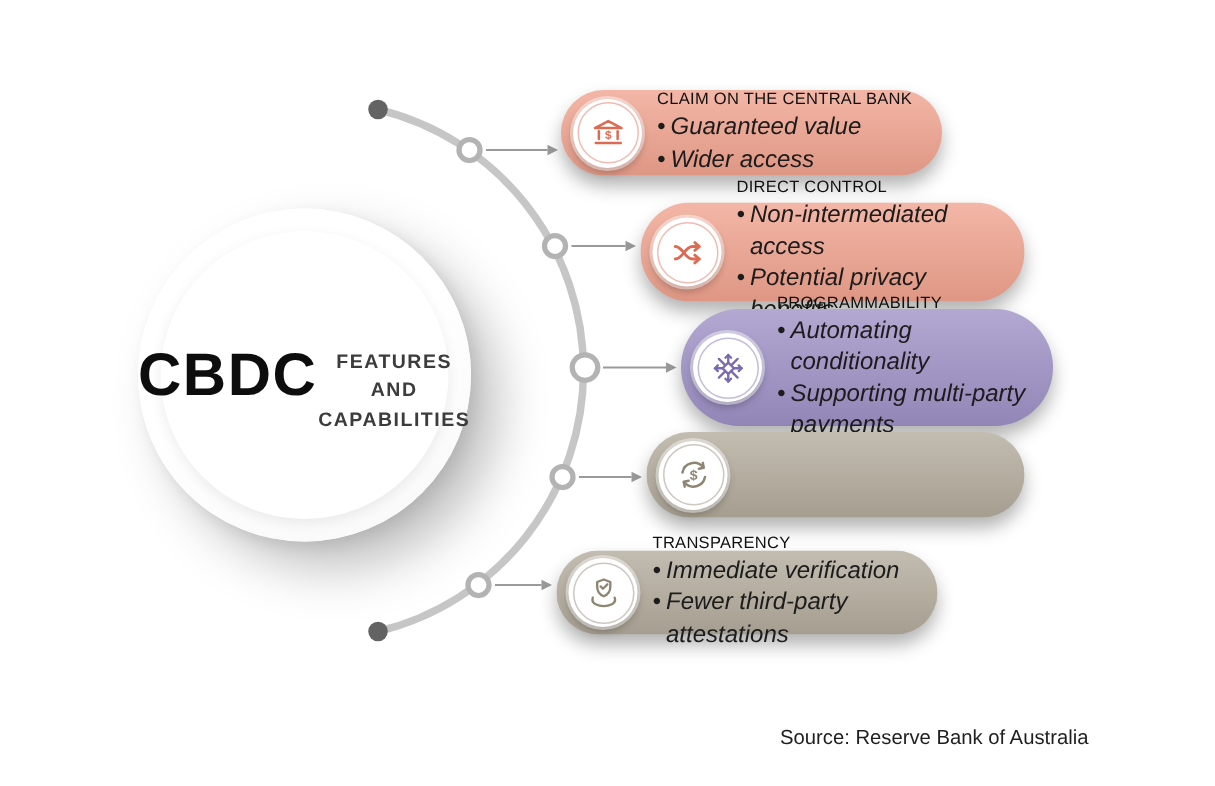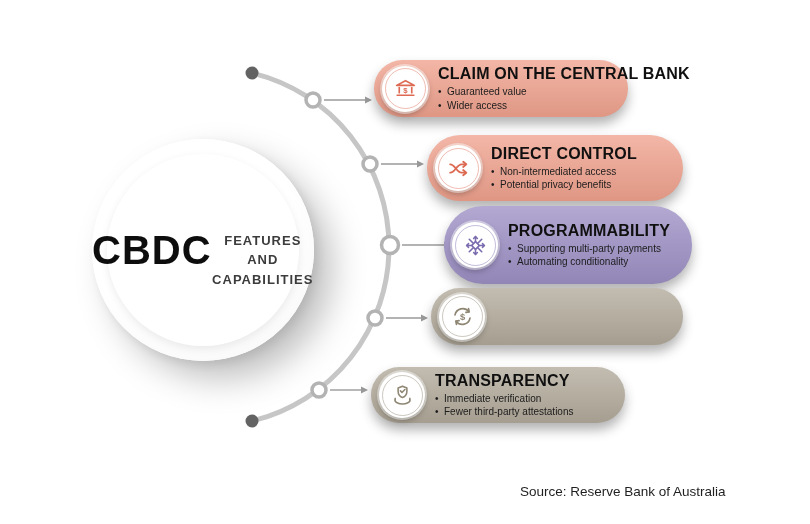--- a/index.html
+++ b/index.html
@@ -36,22 +36,22 @@
   .badge{
     position:relative;flex:0 0 46px;width:46px;height:46px;margin-right:10px;border-radius:50%;
     background:#ffffff;display:flex;align-items:center;justify-content:center;
     box-shadow:0 0 0 2px rgba(255,255,255,0.45), 0 3px 6px rgba(0,0,0,0.28);
   }
   .badge::after{
     content:"";position:absolute;inset:2.5px;border:1px solid var(--icon,#888);border-radius:50%;opacity:.45;
   }
   .badge svg{display:block;color:var(--icon,#888);position:relative;}
   .pill-text{flex:1;min-width:0;}
-  .pill-title{font-size:16px;font-weight:bold;color:#101010;letter-spacing:.2px;margin-bottom:2px;white-space:nowrap;}
-  .bullet{position:relative;padding-left:9px;font-size:10px;line-height:1.32;color:#1c1c1c;}
+  .pill-title{font-size:11px;font-weight:normal;color:#101010;letter-spacing:.2px;margin-bottom:2px;white-space:nowrap;}
+  .bullet{position:relative;padding-left:9px;font-size:16px;line-height:1.32;color:#1c1c1c;font-style:italic;}
   .bullet::before{content:"•";position:absolute;left:0;top:0;}
 
   .source{position:absolute;left:520px;top:484px;font-size:13.5px;color:#1f1f1f;}
 </style>
 </head>
 <body>
 
 <div class="canvas">
 
   <svg class="arc-svg" viewBox="0 0 810 524" xmlns="http://www.w3.org/2000/svg">
@@ -114,38 +114,38 @@
         <polyline points="16.5,13.5 19.5,16 16.5,18.5"></polyline>
       </svg>
     </div>
     <div class="pill-text">
       <div class="pill-title">DIRECT CONTROL</div>
       <div class="bullet">Non-intermediated access</div>
       <div class="bullet">Potential privacy benefits</div>
     </div>
   </div>
 
-  <div class="pill" style="left: 444px; top: 206px; width: 248px; height: 78px; --pill: #9D90C5; --icon: #7A6AAE;">
+  <div class="pill" style="left: 454px; top: 206px; width: 248px; height: 78px; --pill: #9D90C5; --icon: #7A6AAE;">
     <div class="badge">
       <svg viewBox="0 0 24 24" width="25" height="25" fill="none" stroke="currentColor" stroke-width="1.5" stroke-linecap="round" stroke-linejoin="round">
         <line x1="12" y1="3.5" x2="12" y2="20.5"></line>
         <line x1="3.5" y1="12" x2="20.5" y2="12"></line>
         <line x1="6" y1="6" x2="18" y2="18"></line>
         <line x1="18" y1="6" x2="6" y2="18"></line>
         <polyline points="10.2,5.3 12,3.5 13.8,5.3"></polyline>
         <polyline points="10.2,18.7 12,20.5 13.8,18.7"></polyline>
         <polyline points="5.3,10.2 3.5,12 5.3,13.8"></polyline>
         <polyline points="18.7,10.2 20.5,12 18.7,13.8"></polyline>
         <rect x="9.4" y="9.4" width="5.2" height="5.2" transform="rotate(45 12 12)" fill="#ffffff" stroke="currentColor"></rect>
       </svg>
     </div>
     <div class="pill-text">
       <div class="pill-title">PROGRAMMABILITY</div>
+      <div class="bullet">Automating conditionality</div>
       <div class="bullet">Supporting multi-party payments</div>
-      <div class="bullet">Automating conditionality</div>
     </div>
   </div>
 
   <div class="pill" style="left: 431px; top: 288px; width: 252px; height: 57px; --pill: #B2AA9B; --icon: #8E8673;">
     <div class="badge">
       <svg viewBox="0 0 24 24" width="25" height="25" fill="none" stroke="currentColor" stroke-width="1.6" stroke-linecap="round" stroke-linejoin="round">
         <path d="M4.8 10.5 A 7.5 7.5 0 0 1 18 7.2"></path>
         <polyline points="17.8,4.4 18.4,7.5 15.3,8.1"></polyline>
         <path d="M19.2 13.5 A 7.5 7.5 0 0 1 6 16.8"></path>
         <polyline points="6.2,19.6 5.6,16.5 8.7,15.9"></polyline>

